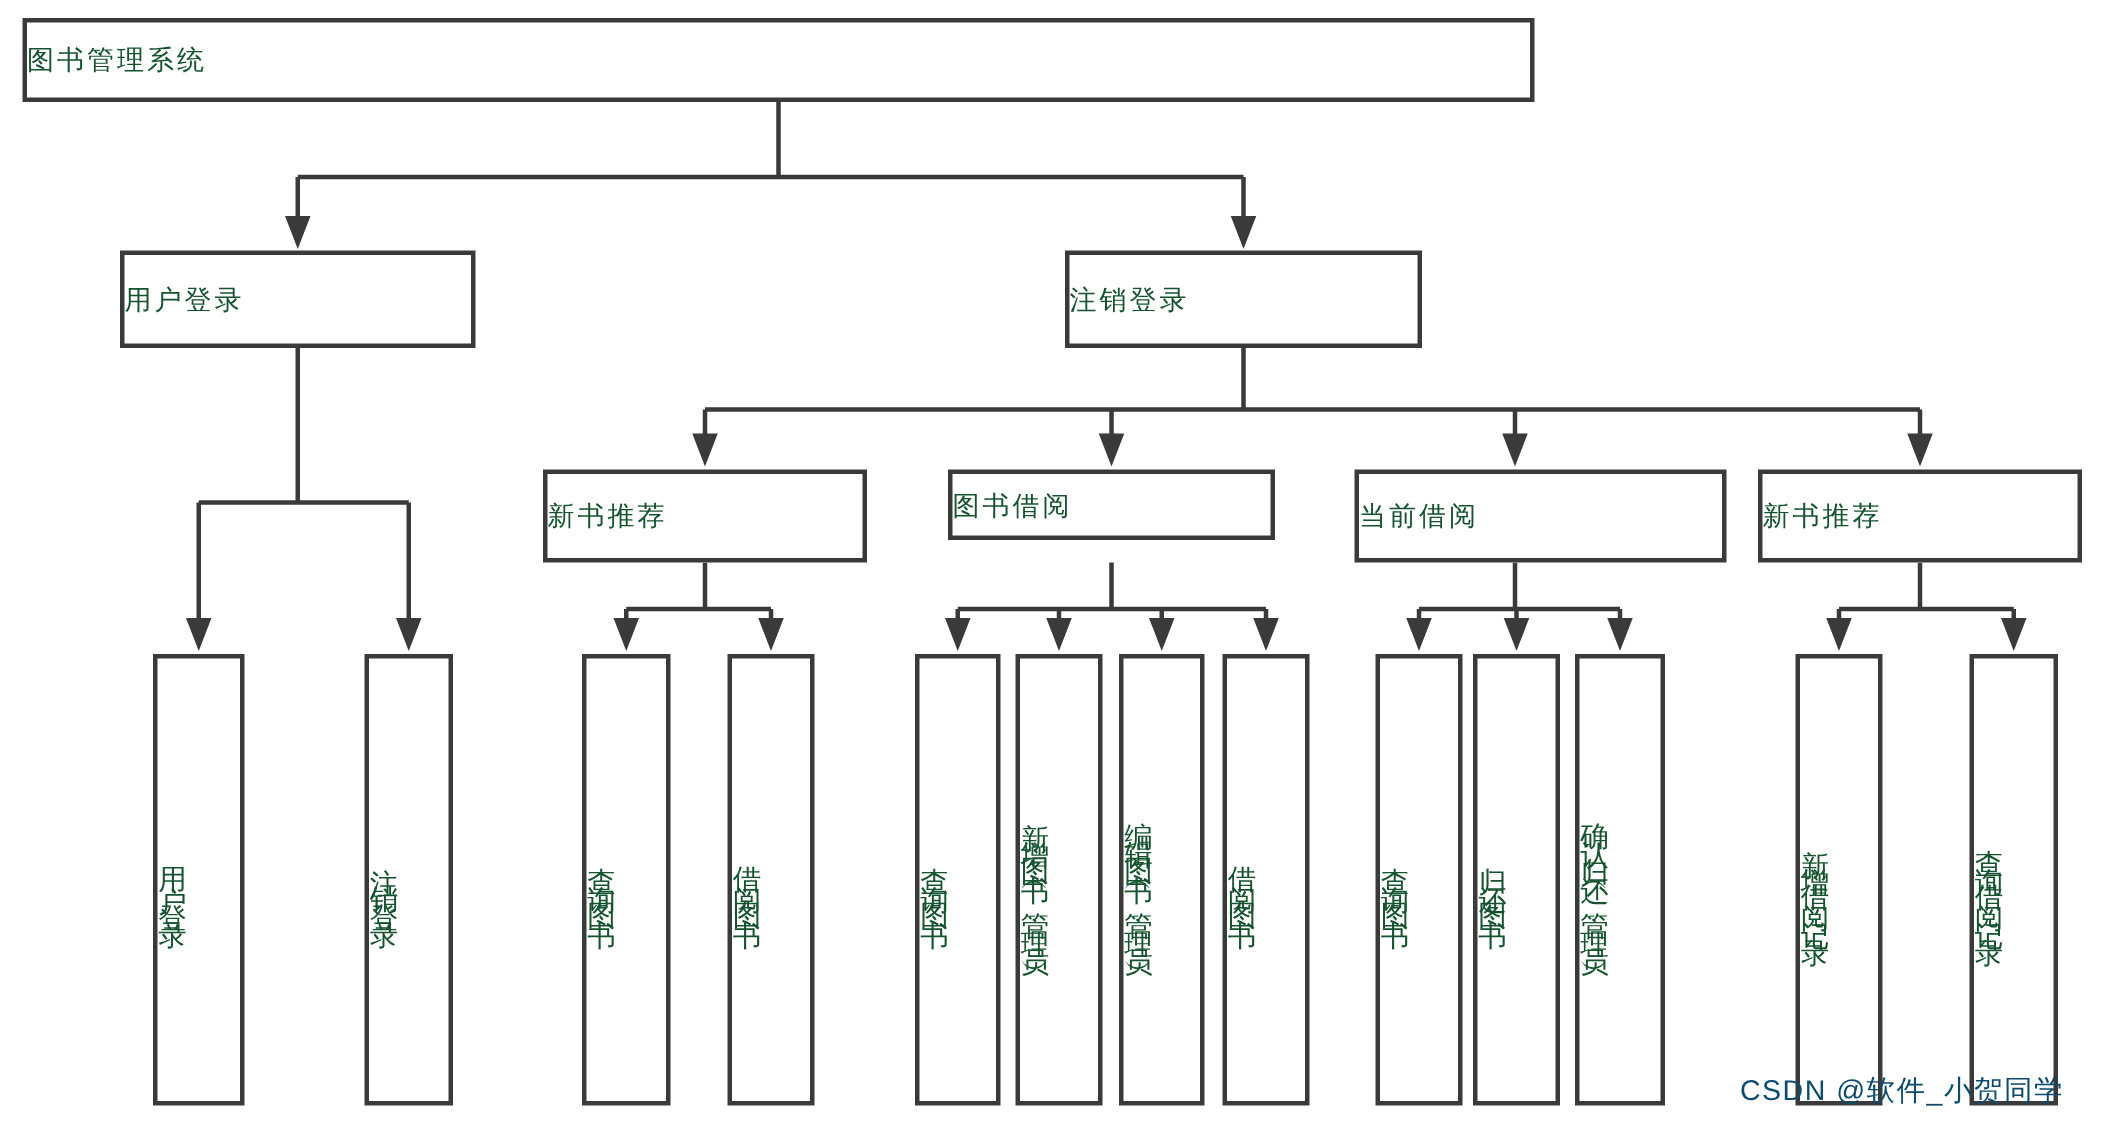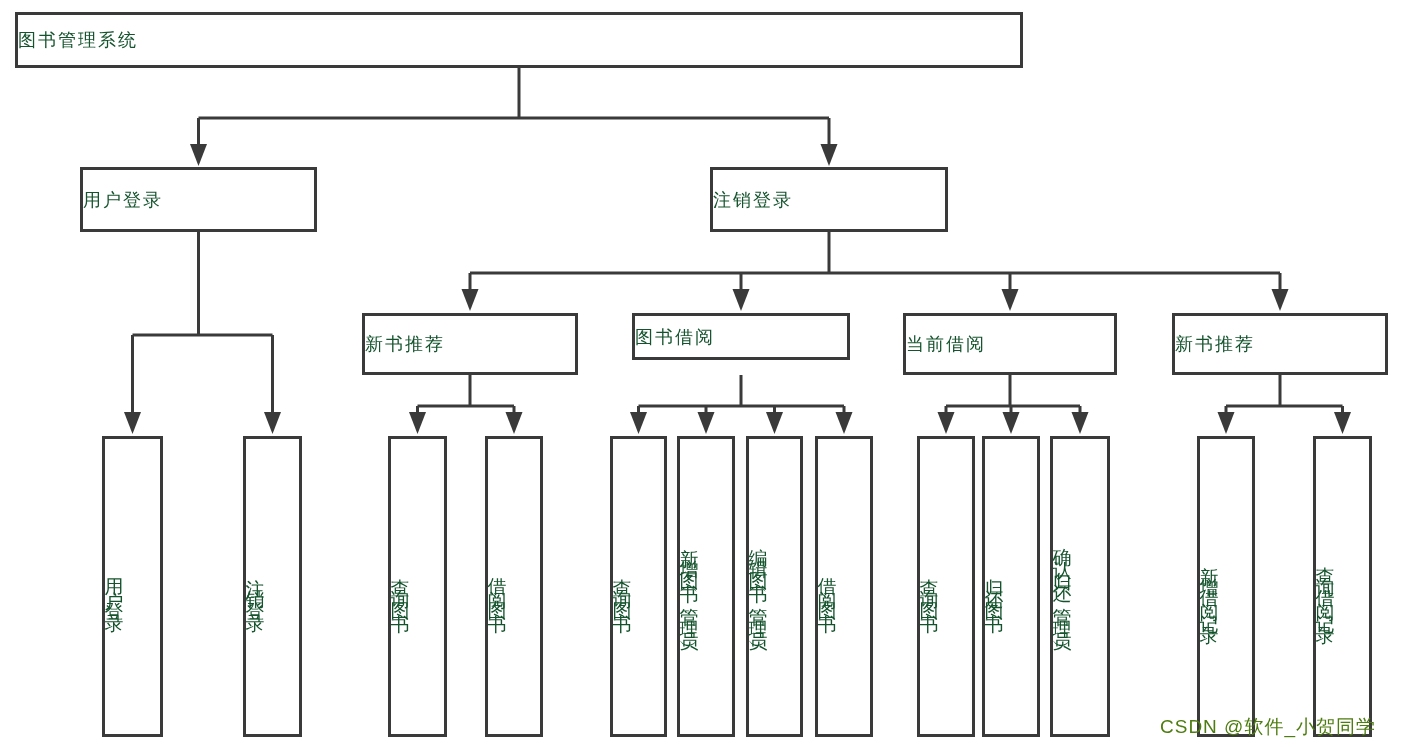--- a/index.html
+++ b/index.html
@@ -32,21 +32,21 @@
     text-orientation:mixed;
     font-size:19px;
     letter-spacing:12px;
     line-height:1;
     white-space:nowrap;
   }
   #watermark {
     position:absolute;
     left:1160px; top:714px;
     font-size:19px;
-    color:#4d7c0f;
+    color:#0c4a6e;
     letter-spacing:1px;
     white-space:nowrap;
   }
 </style>
 </head>
 <body>
 
 <div id="canvas">
 
   <svg id="connector-layer" width="1405" height="747" viewBox="0 0 1405 747">
@@ -123,21 +123,21 @@
   <div class="node h" style="left:710px;top:167px;width:238px;height:65px">
     <span>注销登录</span>
   </div>
 
   <div class="node h" style="left:362px;top:313px;width:216px;height:62px">
     <span>新书推荐</span>
   </div>
   <div class="node h" style="left:632px;top:313px;width:218px;height:47px">
     <span>图书借阅</span>
   </div>
-  <div class="node h" style="left:903px;top:313px;width:214px;height:62px">
+  <div class="node h" style="left:903px;top:313px;width:248px;height:62px">
     <span>当前借阅</span>
   </div>
   <div class="node h" style="left:1172px;top:313px;width:216px;height:62px">
     <span>新书推荐</span>
   </div>
 
   <div class="node v" style="left:102px;top:436px;width:61px;height:301px">
     <span>用户登录</span>
   </div>
   <div class="node v" style="left:243px;top:436px;width:59px;height:301px">

